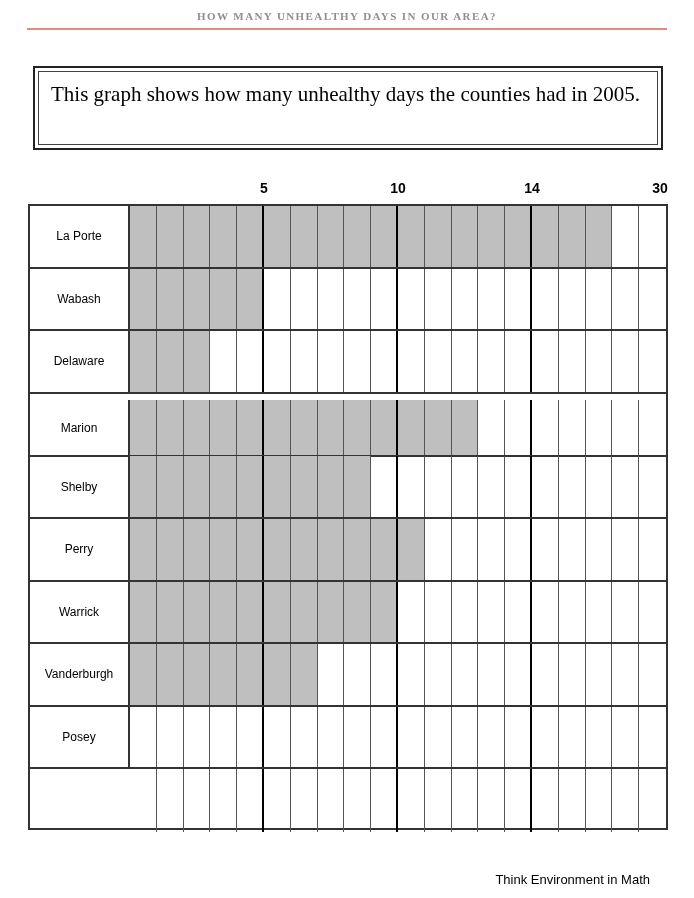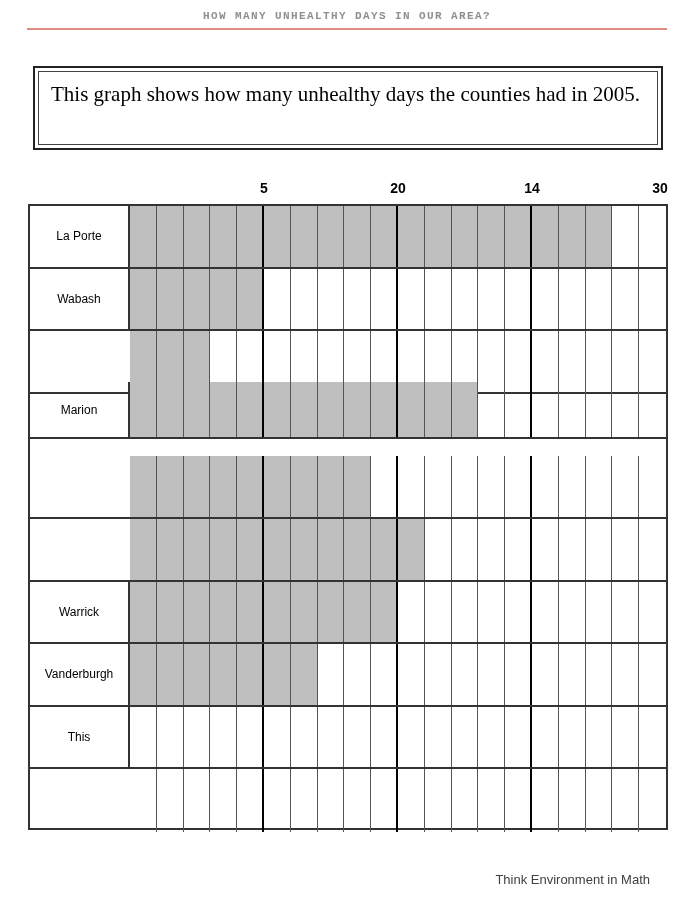--- a/index.html
+++ b/index.html
@@ -20,21 +20,21 @@
     width: 694px;
     padding-top: 10px;
     text-align: center;
   }
   .header-title {
     font-size: 11px;
     font-weight: bold;
     letter-spacing: 1.4px;
     color: #8f8f8f;
     text-transform: uppercase;
-    font-family: Liberation Mono, monospace;
+    font-family: Liberation Serif, serif;
   }
   .header-rule {
     margin: 6px auto 0 auto;
     width: 640px;
     height: 2px;
     background: #e08a84;
   }
 
   
   .prompt-box {
@@ -154,42 +154,42 @@
     top: 0;
     font-size: 13px;
     color: #5f5f5f;
     font-family: "Liberation Serif", serif;
   }
   .footer-right {
     position: absolute;
     right: 44px;
     top: 0;
     font-size: 13px;
-    color: #404040;
+    color: #000000;
     font-family: "Liberation Sans", sans-serif;
   }
 </style>
 </head>
 <body>
 
 <div class="header">
   <div class="header-title">HOW MANY UNHEALTHY DAYS IN OUR AREA?</div>
   <div class="header-rule"></div>
 </div>
 
 <div class="prompt-box">
   <div class="prompt-box-inner">
     <div class="prompt-text">This graph shows how many unhealthy days the counties had in 2005.</div>
   </div>
 </div>
 
 <div class="chart-wrap">
   <div class="axis-labels" id="axis-labels">
       <div class="axis-tick-label" style="left: 236px;">5</div>
-      <div class="axis-tick-label" style="left: 370px;">20</div>
+      <div class="axis-tick-label" style="left: 370px;">10</div>
       <div class="axis-tick-label" style="left: 504px;">14</div>
       <div class="axis-tick-label" style="left: 632px;">30</div>
     </div>
   <div class="grid" id="grid">
       <div class="row" style="top: 0px; height: 62.6px;">
         <div class="row-label">La Porte</div>
         <div class="plot">
           <div class="cell filled" style="left: 0px; width: 26.8px;"></div>
           <div class="cell filled" style="left: 26.8px; width: 26.8px;"></div>
           <div class="cell filled" style="left: 53.6px; width: 26.8px;"></div>
@@ -231,20 +231,21 @@
           <div class="cell" style="left: 348.4px; width: 26.8px;"></div>
           <div class="cell major" style="left: 375.2px; width: 26.8px;"></div>
           <div class="cell" style="left: 402px; width: 26.8px;"></div>
           <div class="cell" style="left: 428.8px; width: 26.8px;"></div>
           <div class="cell" style="left: 455.6px; width: 26.8px;"></div>
           <div class="cell" style="left: 482.4px; width: 26.8px;"></div>
           <div class="cell major last" style="left: 509.2px; width: 26.8px;"></div>
         </div>
       </div>
       <div class="row" style="top: 125.2px; height: 62.6px;">
+        <div class="row-label">Delaware</div>
         <div class="plot">
           <div class="cell filled" style="left: 0px; width: 26.8px;"></div>
           <div class="cell filled" style="left: 26.8px; width: 26.8px;"></div>
           <div class="cell filled" style="left: 53.6px; width: 26.8px;"></div>
           <div class="cell" style="left: 80.4px; width: 26.8px;"></div>
           <div class="cell major" style="left: 107.2px; width: 26.8px;"></div>
           <div class="cell" style="left: 134px; width: 26.8px;"></div>
           <div class="cell" style="left: 160.8px; width: 26.8px;"></div>
           <div class="cell" style="left: 187.6px; width: 26.8px;"></div>
           <div class="cell" style="left: 214.4px; width: 26.8px;"></div>
@@ -254,21 +255,21 @@
           <div class="cell" style="left: 321.6px; width: 26.8px;"></div>
           <div class="cell" style="left: 348.4px; width: 26.8px;"></div>
           <div class="cell major" style="left: 375.2px; width: 26.8px;"></div>
           <div class="cell" style="left: 402px; width: 26.8px;"></div>
           <div class="cell" style="left: 428.8px; width: 26.8px;"></div>
           <div class="cell" style="left: 455.6px; width: 26.8px;"></div>
           <div class="cell" style="left: 482.4px; width: 26.8px;"></div>
           <div class="cell major last" style="left: 509.2px; width: 26.8px;"></div>
         </div>
       </div>
-      <div class="row" style="top: 176px; height: 57px;">
+      <div class="row" style="top: 194px; height: 57px;">
         <div class="row-label">Marion</div>
         <div class="plot">
           <div class="cell filled" style="left: 0px; width: 26.8px;"></div>
           <div class="cell filled" style="left: 26.8px; width: 26.8px;"></div>
           <div class="cell filled" style="left: 53.6px; width: 26.8px;"></div>
           <div class="cell filled" style="left: 80.4px; width: 26.8px;"></div>
           <div class="cell filled major" style="left: 107.2px; width: 26.8px;"></div>
           <div class="cell filled" style="left: 134px; width: 26.8px;"></div>
           <div class="cell filled" style="left: 160.8px; width: 26.8px;"></div>
           <div class="cell filled" style="left: 187.6px; width: 26.8px;"></div>
@@ -280,20 +281,21 @@
           <div class="cell" style="left: 348.4px; width: 26.8px;"></div>
           <div class="cell major" style="left: 375.2px; width: 26.8px;"></div>
           <div class="cell" style="left: 402px; width: 26.8px;"></div>
           <div class="cell" style="left: 428.8px; width: 26.8px;"></div>
           <div class="cell" style="left: 455.6px; width: 26.8px;"></div>
           <div class="cell" style="left: 482.4px; width: 26.8px;"></div>
           <div class="cell major last" style="left: 509.2px; width: 26.8px;"></div>
         </div>
       </div>
       <div class="row" style="top: 250.4px; height: 62.6px;">
+        <div class="row-label">Shelby</div>
         <div class="plot">
           <div class="cell filled" style="left: 0px; width: 26.8px;"></div>
           <div class="cell filled" style="left: 26.8px; width: 26.8px;"></div>
           <div class="cell filled" style="left: 53.6px; width: 26.8px;"></div>
           <div class="cell filled" style="left: 80.4px; width: 26.8px;"></div>
           <div class="cell filled major" style="left: 107.2px; width: 26.8px;"></div>
           <div class="cell filled" style="left: 134px; width: 26.8px;"></div>
           <div class="cell filled" style="left: 160.8px; width: 26.8px;"></div>
           <div class="cell filled" style="left: 187.6px; width: 26.8px;"></div>
           <div class="cell filled" style="left: 214.4px; width: 26.8px;"></div>
@@ -304,20 +306,21 @@
           <div class="cell" style="left: 348.4px; width: 26.8px;"></div>
           <div class="cell major" style="left: 375.2px; width: 26.8px;"></div>
           <div class="cell" style="left: 402px; width: 26.8px;"></div>
           <div class="cell" style="left: 428.8px; width: 26.8px;"></div>
           <div class="cell" style="left: 455.6px; width: 26.8px;"></div>
           <div class="cell" style="left: 482.4px; width: 26.8px;"></div>
           <div class="cell major last" style="left: 509.2px; width: 26.8px;"></div>
         </div>
       </div>
       <div class="row" style="top: 313px; height: 62.6px;">
+        <div class="row-label">Perry</div>
         <div class="plot">
           <div class="cell filled" style="left: 0px; width: 26.8px;"></div>
           <div class="cell filled" style="left: 26.8px; width: 26.8px;"></div>
           <div class="cell filled" style="left: 53.6px; width: 26.8px;"></div>
           <div class="cell filled" style="left: 80.4px; width: 26.8px;"></div>
           <div class="cell filled major" style="left: 107.2px; width: 26.8px;"></div>
           <div class="cell filled" style="left: 134px; width: 26.8px;"></div>
           <div class="cell filled" style="left: 160.8px; width: 26.8px;"></div>
           <div class="cell filled" style="left: 187.6px; width: 26.8px;"></div>
           <div class="cell filled" style="left: 214.4px; width: 26.8px;"></div>
@@ -378,21 +381,21 @@
           <div class="cell" style="left: 348.4px; width: 26.8px;"></div>
           <div class="cell major" style="left: 375.2px; width: 26.8px;"></div>
           <div class="cell" style="left: 402px; width: 26.8px;"></div>
           <div class="cell" style="left: 428.8px; width: 26.8px;"></div>
           <div class="cell" style="left: 455.6px; width: 26.8px;"></div>
           <div class="cell" style="left: 482.4px; width: 26.8px;"></div>
           <div class="cell major last" style="left: 509.2px; width: 26.8px;"></div>
         </div>
       </div>
       <div class="row" style="top: 500.8px; height: 62.6px;">
-        <div class="row-label">This</div>
+        <div class="row-label">Posey</div>
         <div class="plot">
           <div class="cell" style="left: 0px; width: 26.8px;"></div>
           <div class="cell" style="left: 26.8px; width: 26.8px;"></div>
           <div class="cell" style="left: 53.6px; width: 26.8px;"></div>
           <div class="cell" style="left: 80.4px; width: 26.8px;"></div>
           <div class="cell major" style="left: 107.2px; width: 26.8px;"></div>
           <div class="cell" style="left: 134px; width: 26.8px;"></div>
           <div class="cell" style="left: 160.8px; width: 26.8px;"></div>
           <div class="cell" style="left: 187.6px; width: 26.8px;"></div>
           <div class="cell" style="left: 214.4px; width: 26.8px;"></div>

